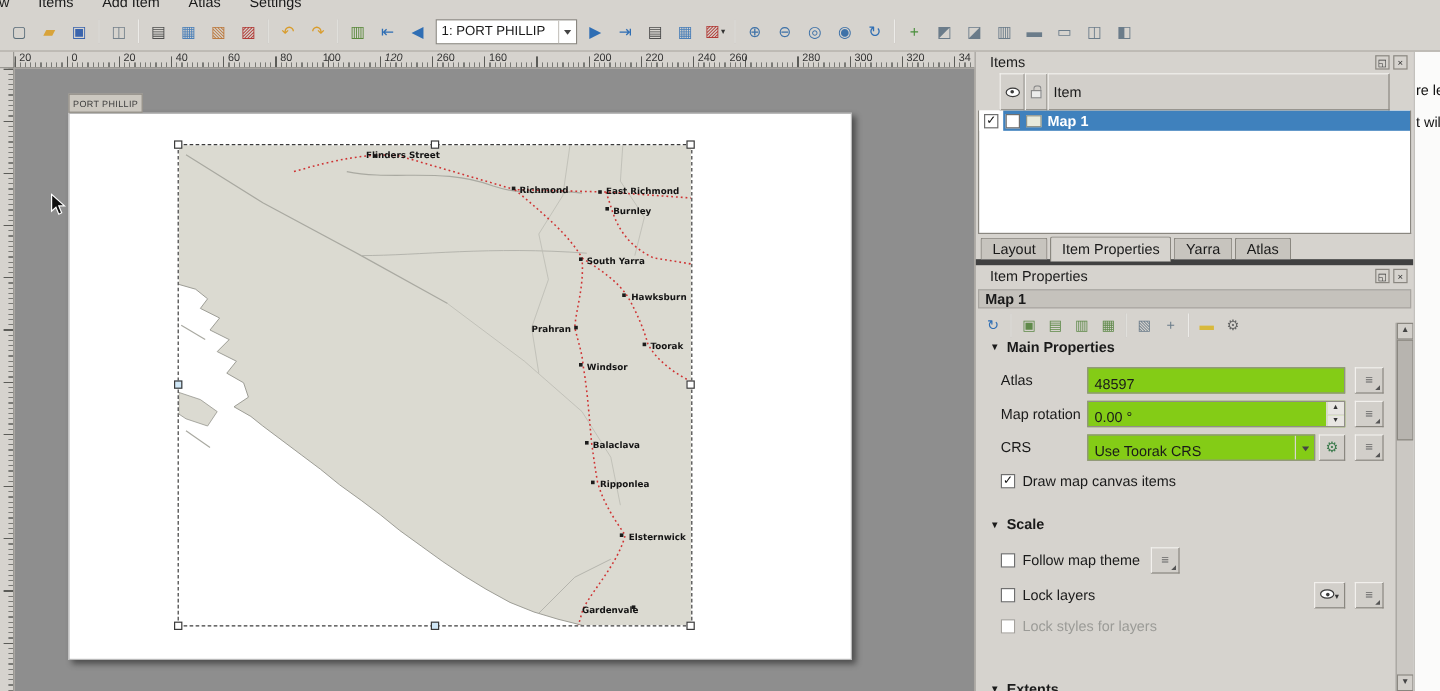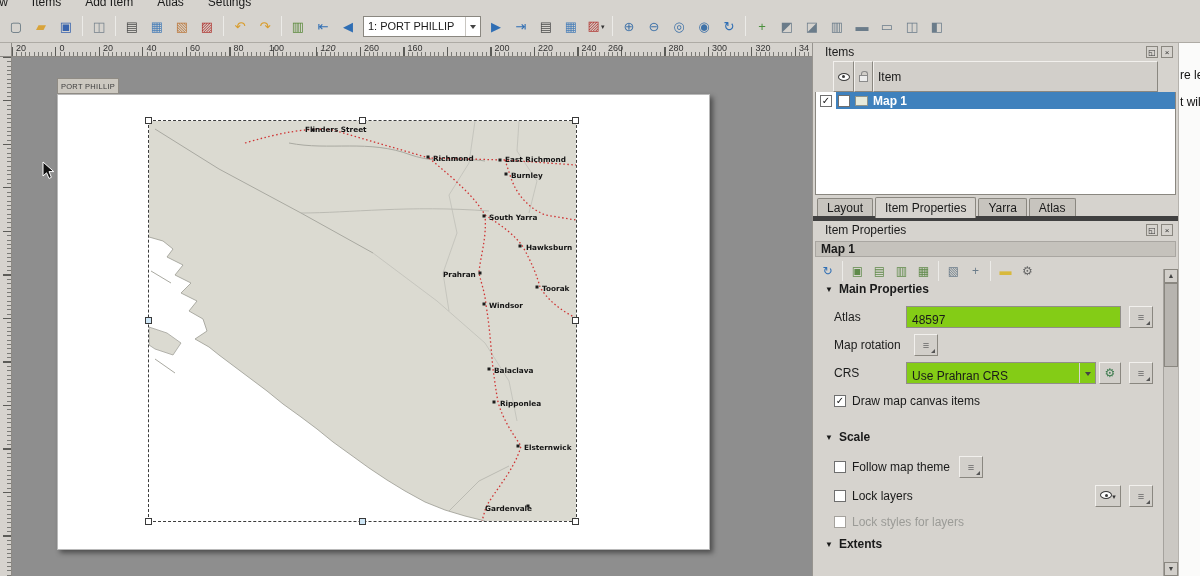--- a/index.html
+++ b/index.html
@@ -362,27 +362,34 @@
       <div class="prow">
         <span class="lab">Atlas</span>
         <div class="field">
           <span>48597</span>
         </div>
         <button class="ddbtn">≡</button>
       </div>
 
       <div class="prow">
         <span class="lab">Map rotation</span>
+        <div class="field">
+          <span>0.00 °</span>
+          <span class="spin">
+            <span>▲</span>
+            <span>▼</span>
+          </span>
+        </div>
         <button class="ddbtn">≡</button>
       </div>
 
       <div class="prow" style="margin-bottom:7px">
         <span class="lab">CRS</span>
         <div class="combo">
-          <span>Use Prahran CRS</span>
+          <span>Use Toorak CRS</span>
           <span class="carr">
               <i class="arrdn"></i>
             </span>
         </div>
         <button class="sqbtn" style="color:#3e7c4f">⚙</button>
         <button class="ddbtn">≡</button>
       </div>
 
       <div class="chkrow" style="margin-bottom:19px">
         <span class="cb">✓</span>
@@ -401,21 +408,21 @@
       </div>
 
       <div class="prow" style="margin-bottom:5px">
         <span class="cb"></span>
         <span class="lab2">Lock layers</span>
         <span class="spacer"></span>
         <button class="sqbtn eyebtn"><span class="eyeicon"></span><span class="tinyarr">▾</span></button>
         <button class="ddbtn">≡</button>
       </div>
 
-      <div class="chkrow disabled" style="margin-bottom:5px">
+      <div class="chkrow disabled" style="margin-bottom:35px">
         <span class="cb"></span>
         <span>Lock styles for layers</span>
       </div>
 
       <div class="sec">
         <span class="tri">▼</span>
         <span>Extents</span>
       </div>
 
     </div>

